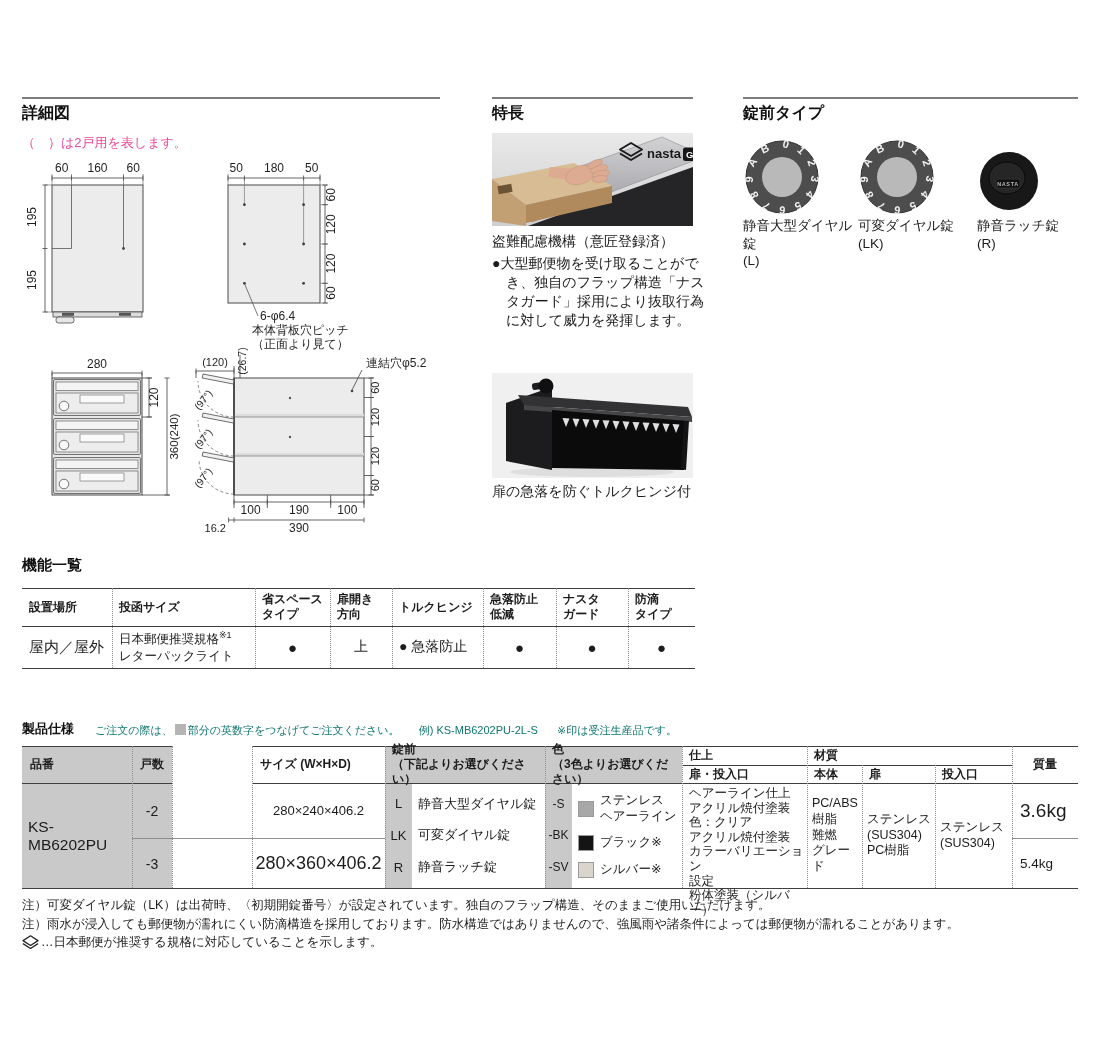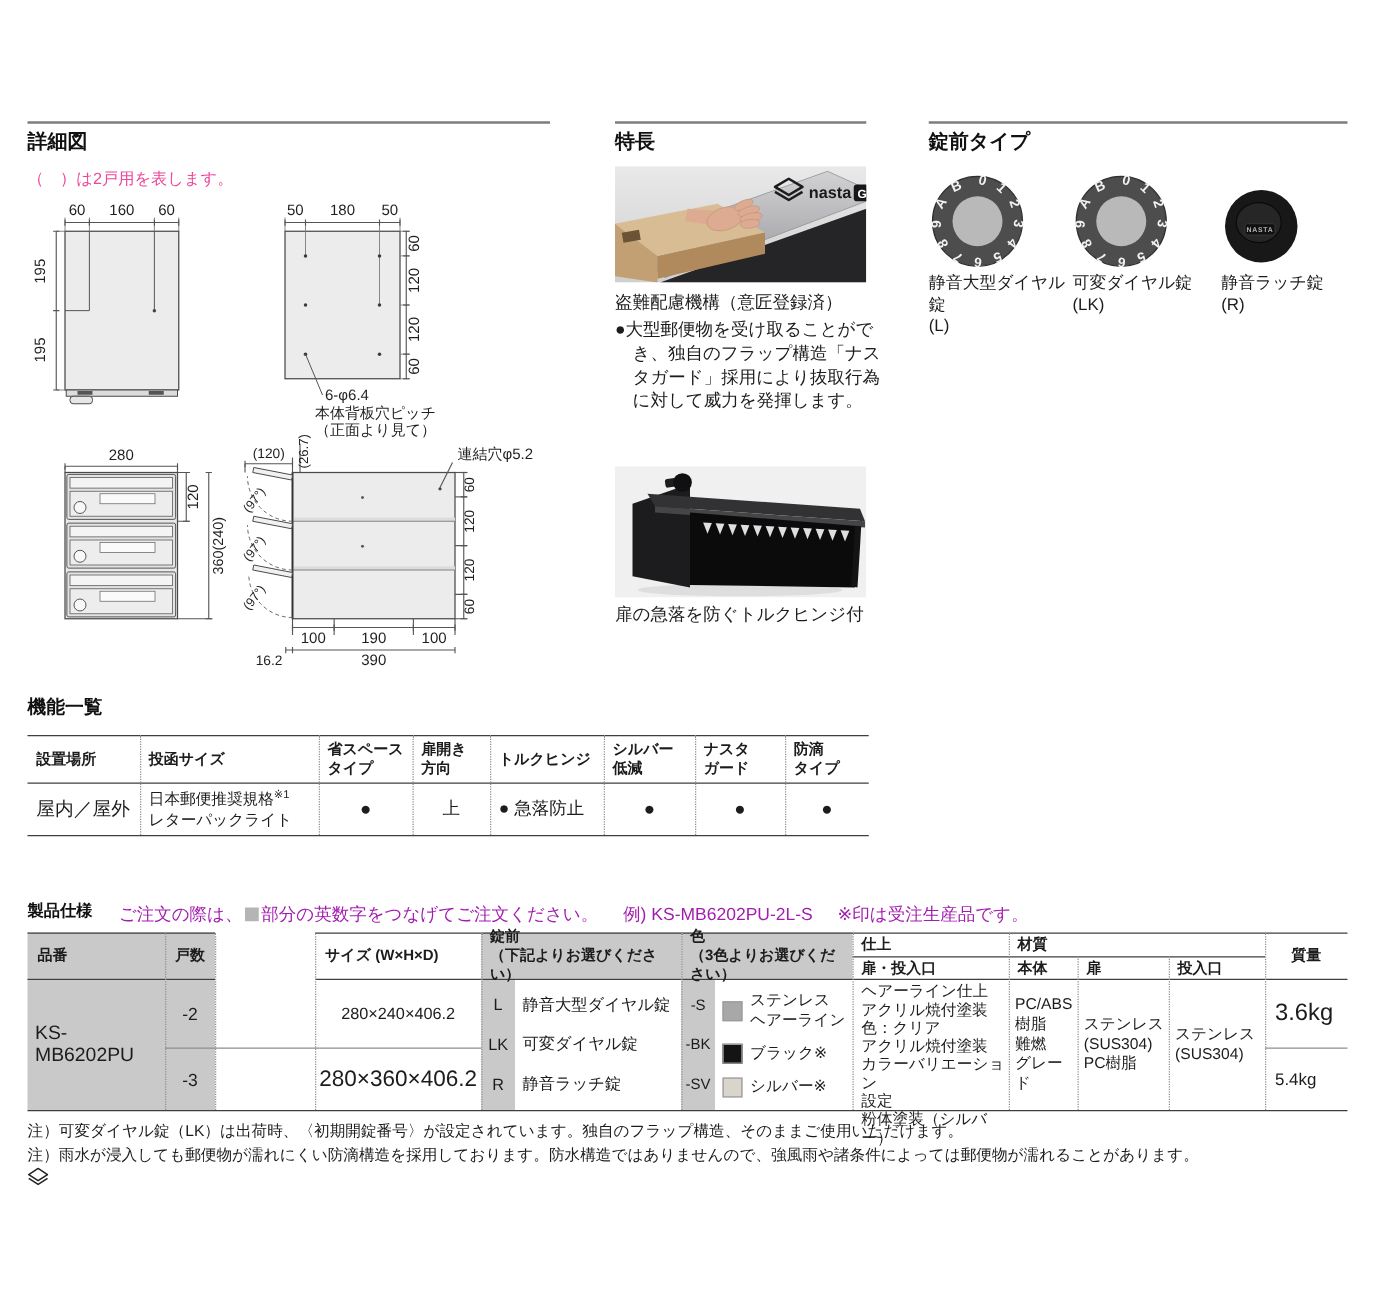--- a/index.html
+++ b/index.html
@@ -375,21 +375,21 @@
 <div class="vd" style="left:556px;top:588px;height:80px"></div>
 <div class="vd" style="left:628px;top:588px;height:80px"></div>
 
 <div class="hcell" style="left:29px;top:588px;width:80px;height:38px">設置場所</div>
 <div class="hcell" style="left:119px;top:588px;width:130px;height:38px">投函サイズ</div>
 <div class="hcell pre" style="left:262px;top:588px;width:64px;height:38px">省スペース
 タイプ</div>
 <div class="hcell pre" style="left:337px;top:588px;width:52px;height:38px">扉開き
 方向</div>
 <div class="hcell" style="left:399px;top:588px;width:80px;height:38px">トルクヒンジ</div>
-<div class="hcell pre" style="left:490px;top:588px;width:62px;height:38px">シルバー
+<div class="hcell pre" style="left:490px;top:588px;width:62px;height:38px">急落防止
 低減</div>
 <div class="hcell pre" style="left:563px;top:588px;width:60px;height:38px">ナスタ
 ガード</div>
 <div class="hcell pre" style="left:635px;top:588px;width:55px;height:38px">防滴
 タイプ</div>
 
 <div class="cell" style="left:29px;top:626px;width:80px;height:42px;font-size:15px">屋内／屋外</div>
 <div class="cell" style="left:119px;top:626px;width:134px;height:42px;font-size:12.5px">
   <div style="line-height:1.3">
     <span>日本郵便推奨規格</span><sup class="ref">※1</sup><br>
@@ -397,21 +397,21 @@
   </div>
 </div>
 <div class="cell center dot" style="left:255px;top:626px;width:75px;height:42px">●</div>
 <div class="cell center" style="left:330px;top:626px;width:62px;height:42px;font-size:14px">上</div>
 <div class="cell" style="left:399px;top:626px;width:84px;height:42px;font-size:14px">● 急落防止</div>
 <div class="cell center dot" style="left:483px;top:626px;width:73px;height:42px">●</div>
 <div class="cell center dot" style="left:556px;top:626px;width:72px;height:42px">●</div>
 <div class="cell center dot" style="left:628px;top:626px;width:67px;height:42px">●</div>
 
 <div class="sec-title" style="left:22px;top:720px;font-size:13px">製品仕様</div>
-<div class="abs" style="left:95px;top:723px;font-size:14px;color:#a21caf">
+<div class="abs" style="left:95px;top:723px;font-size:11px;color:#0f766e">
   <span>ご注文の際は、</span><span class="sq" style="background: rgb(181, 181, 181);"></span><span>部分の英数字をつなげてご注文ください。</span>
   <span style="margin-left:16px">例) KS-MB6202PU-2L-S</span>
   <span style="margin-left:16px">※印は受注生産品です。</span>
 </div>
 
 <div class="gray" style="left:22px;top:746px;width:110px;height:37px"></div>
 <div class="gray" style="left:132px;top:746px;width:40px;height:37px"></div>
 <div class="gray" style="left:385px;top:746px;width:160px;height:37px"></div>
 <div class="gray" style="left:545px;top:746px;width:137px;height:37px"></div>
 <div class="gray" style="left:22px;top:783px;width:110px;height:105px"></div>
@@ -510,13 +510,14 @@
 <div class="cell" style="left:1020px;top:783px;width:58px;height:55px;font-size:19px">3.6kg</div>
 <div class="cell" style="left:1020px;top:839px;width:58px;height:49px;font-size:13.5px">5.4kg</div>
 
 <div class="fnote" style="left:22px;top:897px;width:1056px">注）可変ダイヤル錠（LK）は出荷時、〈初期開錠番号〉が設定されています。独自のフラップ構造、そのままご使用いただけます。</div>
 <div class="fnote" style="left:22px;top:916px;width:1056px">注）雨水が浸入しても郵便物が濡れにくい防滴構造を採用しております。防水構造ではありませんので、強風雨や諸条件によっては郵便物が濡れることがあります。</div>
 <div class="fnote" style="left:22px;top:934px;width:1056px;display:flex;align-items:center">
   <svg width="17" height="15" viewBox="0 0 22 20" style="margin-right:2px">
     <polygon points="11,1 21,7.5 11,14 1,7.5" fill="none" stroke="#222" stroke-width="1.6" stroke-linejoin="round"></polygon>
     <path d="M1,11.5 L11,18 L21,11.5" fill="none" stroke="#222" stroke-width="1.6" stroke-linejoin="round"></path>
   </svg>
+  <span>…日本郵便が推奨する規格に対応していることを示します。</span>
 </div>
 
 </body></html>

